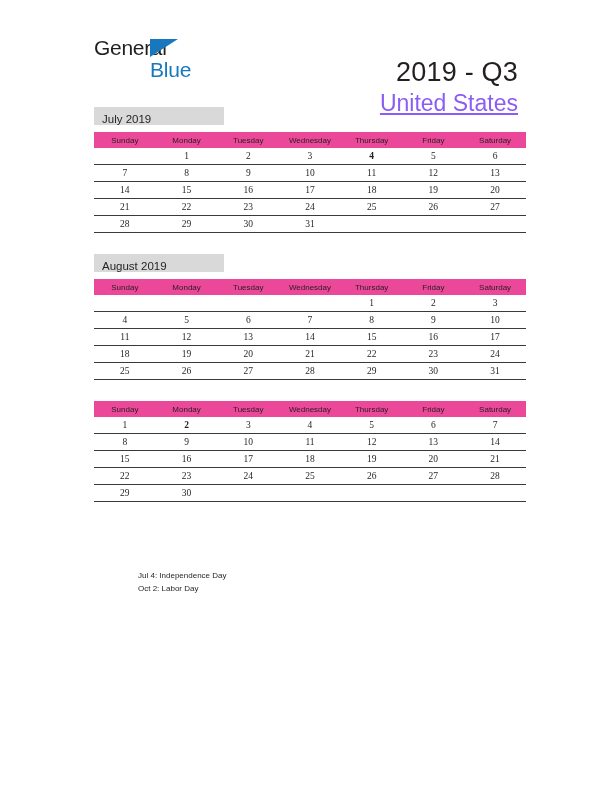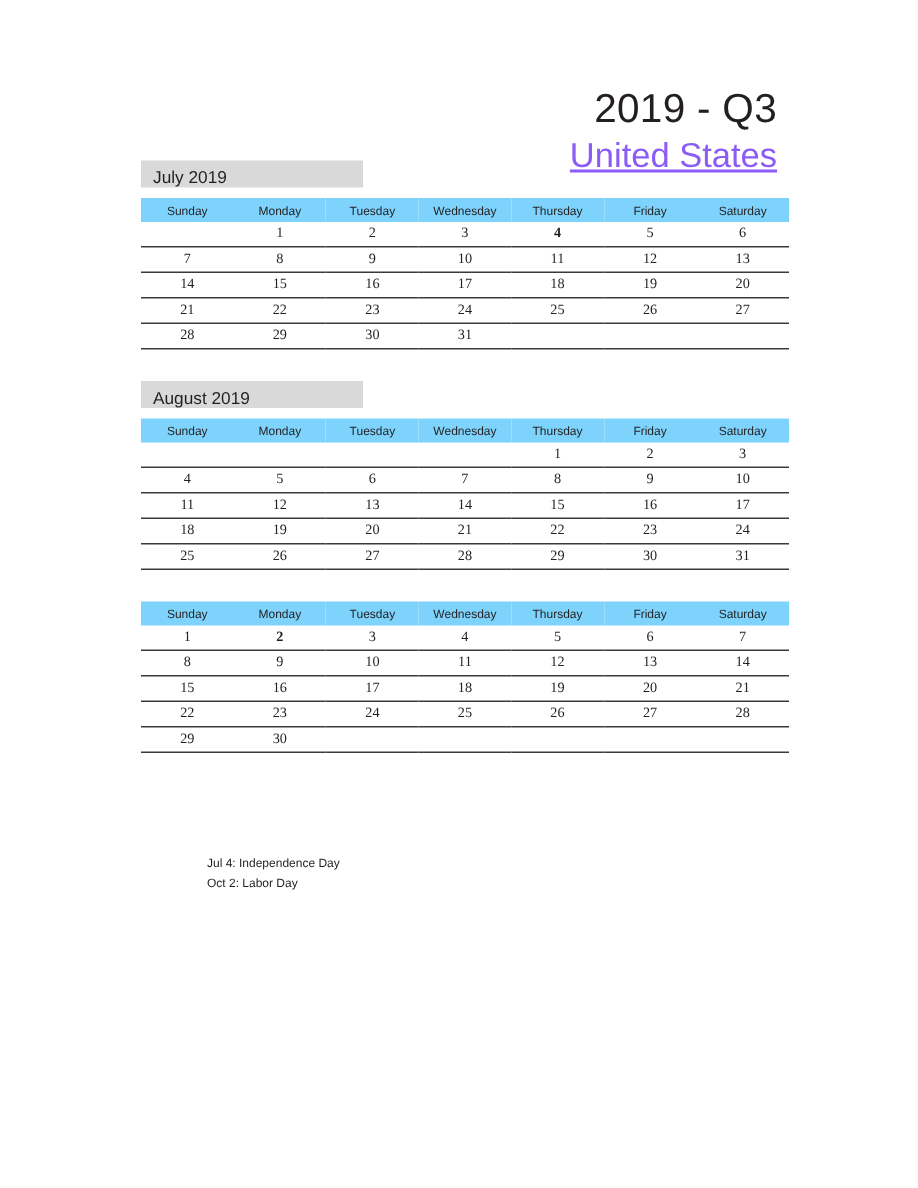--- a/index.html
+++ b/index.html
@@ -101,40 +101,40 @@
     position: absolute;
     left: 94px;
     top: 107px;
     width: 432px;
   }
   .month-block {
     width: 432px;
     margin-bottom: 21px;
   }
   .month-name-band {
-    width: 148px;
+    width: 130px;
     height: 18px;
     background: #d9d9d9;
     padding: 2px 0 16px 8px;
     box-sizing: border-box;
     margin-bottom: 7px;
   }
   .month-name {
     font-size: 11.5px;
     line-height: 14px;
     color: #231f20;
     white-space: nowrap;
   }
   table.cal {
     width: 432px;
     border-collapse: collapse;
     table-layout: fixed;
   }
   table.cal th {
-    background: #7dd3fc;
+    background: #ec4899;
     font-size: 8px;
     font-weight: normal;
     color: #231f20;
     height: 16px;
     text-align: center;
     padding: 0;
     border: none;
     font-family: "Liberation Sans", sans-serif;
   }
   table.cal td {
@@ -172,20 +172,29 @@
     margin-left: 44px;
   }
 </style>
 </head>
 <body>
 
 <div class="page">
 
   <div class="header">
 
+    <div class="logo">
+      <div class="logo-row1">
+        <span class="logo-general">General</span>
+        <span class="logo-tri"></span>
+      </div>
+      <div class="logo-row2">
+        <span class="logo-blue">Blue</span>
+      </div>
+    </div>
 
     <div class="title-block">
       <div class="cal-title">2019 - Q3</div>
       <div class="cal-subtitle">United States</div>
     </div>
 
   </div>
 
   <div class="months" id="months-container">
       <div class="month-block">

